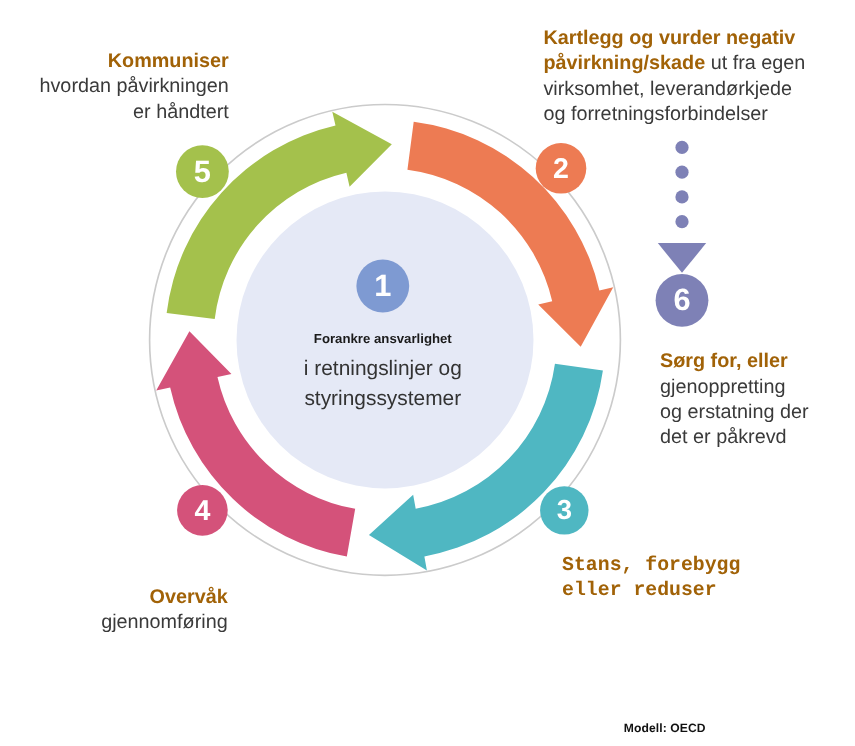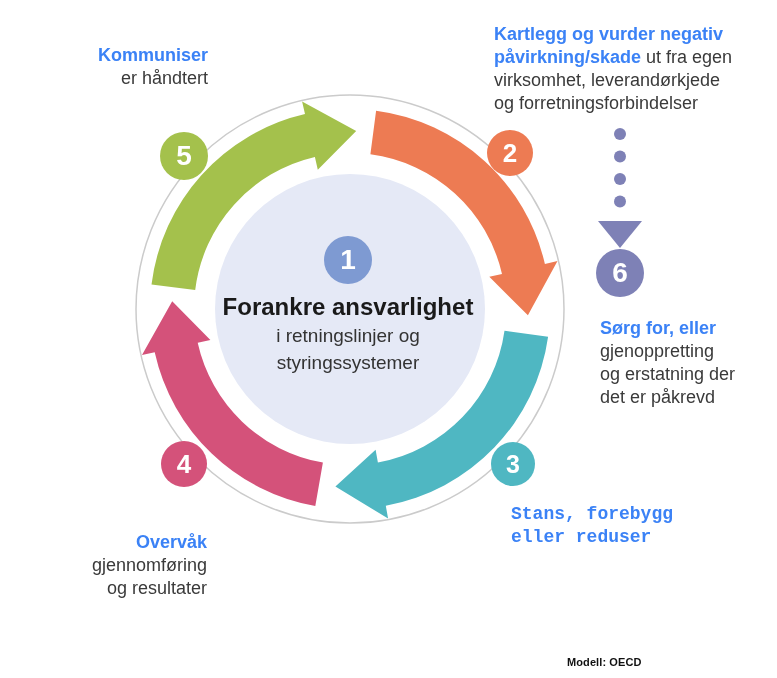--- a/index.html
+++ b/index.html
@@ -7,32 +7,32 @@
     position:relative;width:777px;height:678px;background:#ffffff;overflow:hidden;
     font-family:"Liberation Sans","DejaVu Sans",sans-serif;color:#3a3a3a;
   }
   #cycle-svg{position:absolute;left:0;top:0;}
   .badge{
     position:absolute;transform:translate(-50%,-50%);border-radius:50%;
     color:#ffffff;display:flex;align-items:center;justify-content:center;
     font-weight:600;line-height:1;z-index:3;
   }
   .tblock{position:absolute;font-size:18px;line-height:23px;z-index:2;}
-  .tblock b{color:#3b82f6;font-weight:700;}
+  .tblock b{color:#a16207;font-weight:700;}
   .t-right{text-align:right;}
   .lbl-step5{top:44px;right:569px;margin-left:15px;}
   .lbl-step2{top:23px;left:494px;width:280px;}
   .lbl-step6{top:317px;left:600px;width:175px;}
   .lbl-step3{top:503px;left:511px;width:280px;font-family:Liberation Mono, monospace;}
   .lbl-step4{top:503px;right:570px;margin-top:28px;}
   .center-label{
     position:absolute;left:348px;top:293px;transform:translateX(-50%);
     text-align:center;width:300px;font-size:19px;line-height:27px;z-index:2;color:#333;
   }
-  .center-label b{font-size:24px;color:#1a1a1a;}
+  .center-label b{font-size:12px;color:#1a1a1a;}
   .credit{
     position:absolute;left:567px;top:656px;font-size:11px;font-weight:600;
     color:#111;z-index:2;letter-spacing:0.1px;
   }
 </style>
 </head>
 <body>
 
 <div class="stage">
 
@@ -60,20 +60,21 @@
     </div>
 
   <div class="center-label">
     <div><b>Forankre ansvarlighet</b></div>
     <div>i retningslinjer og</div>
     <div>styringssystemer</div>
   </div>
 
   <div class="tblock t-right lbl-step5">
     <div><b>Kommuniser</b></div>
+    <div>hvordan påvirkningen</div>
     <div>er håndtert</div>
   </div>
 
   <div class="tblock lbl-step2">
     <div><b>Kartlegg og vurder negativ</b></div>
     <div>
       <b>påvirkning/skade</b><span> ut fra egen</span>
     </div>
     <div>virksomhet, leverandørkjede</div>
     <div>og forretningsforbindelser</div>
@@ -87,18 +88,17 @@
   </div>
 
   <div class="tblock lbl-step3">
     <div><b>Stans, forebygg</b></div>
     <div><b>eller reduser</b></div>
   </div>
 
   <div class="tblock t-right lbl-step4">
     <div><b>Overvåk</b></div>
     <div>gjennomføring</div>
-    <div>og resultater</div>
   </div>
 
   <div class="credit">Modell: OECD</div>
 
 </div>
 
 </body></html>

